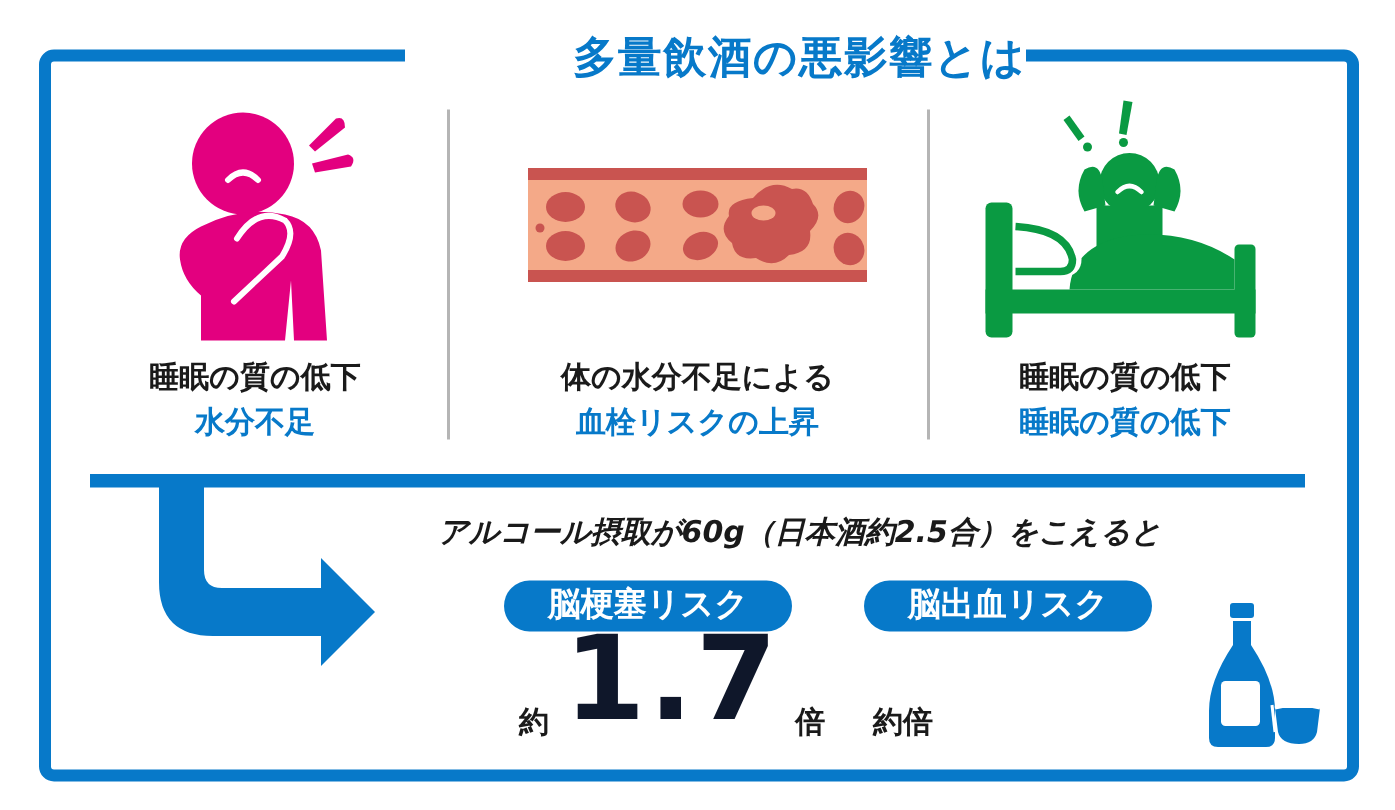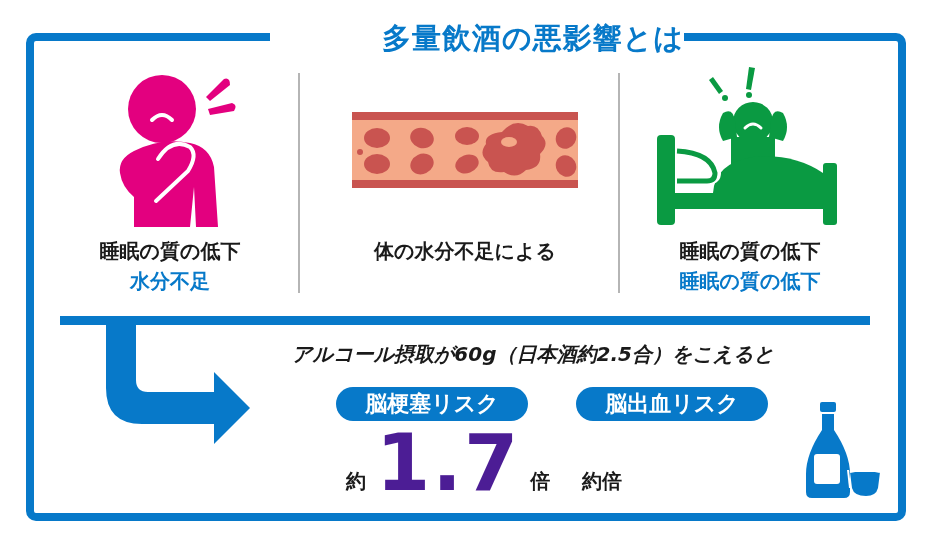--- a/index.html
+++ b/index.html
@@ -15,21 +15,21 @@
   .cap { position:absolute; text-align:center; font-weight:bold; font-size:20px; line-height:30px; }
   .cap .l1 { color:#1a1a1a; display:block; }
   .cap .l2 { color:#0779c9; display:block; }
   .hdiv { position:absolute; left:60px; top:316px; width:810px; height:9px; background:#0779c9; }
   .cond { position:absolute; left:292px; top:340px; width:540px; font-weight:bold; font-size:20px;
           color:#1a1a1a; line-height:28px; white-space:nowrap;font-style:italic; }
   .pill { position:absolute; top:387px; height:34px; border-radius:17px; background:#0779c9; color:#fff;
           text-align:center; font-weight:bold; font-size:22px; line-height:34px; }
   .mult { position:absolute; top:422px; height:80px; display:flex; align-items:flex-end; }
   .mult .pre, .mult .suf { font-weight:bold; font-size:20px; color:#1a1a1a; line-height:26px; margin-bottom:8px; }
-  .mult .num { font-weight:bold; font-size:78px; color:#4c1d95; line-height:78px; margin:0 10px; letter-spacing:2px; }
+  .mult .num { font-weight:bold; font-size:78px; color:#0f172a; line-height:78px; margin:10px 10px; letter-spacing:2px; }
 </style>
 </head>
 <body>
 
 <div class="frame"></div>
 <div class="title-mask"></div>
 <div class="title">多量飲酒の悪影響とは</div>
 
 <div class="abs" style="left:100px;top:65px;width:140px;height:165px;">
   <svg width="140" height="165" viewBox="0 0 140 165">
@@ -61,20 +61,21 @@
     <ellipse cx="115" cy="52" rx="12" ry="9" fill="#c95450" transform="rotate(-20 115 52)"></ellipse>
     <circle cx="8" cy="40" r="3" fill="#c95450"></circle>
     <path d="M150 20 q12 -14 26 -6 q10 -2 14 10 q8 8 -2 18 q2 14 -14 16 q-10 10 -22 2 q-14 2 -16 -10 q-10 -8 -2 -18 q-2 -10 16 -12 z" fill="#c95450"></path>
     <ellipse cx="157" cy="30" rx="8" ry="5" fill="#f4a988"></ellipse>
     <ellipse cx="214" cy="26" rx="10" ry="11" fill="#c95450" transform="rotate(30 214 26)"></ellipse>
     <ellipse cx="214" cy="54" rx="10" ry="11" fill="#c95450" transform="rotate(-30 214 54)"></ellipse>
   </svg>
 </div>
 <div class="cap" style="left:320px;top:236px;width:290px;">
   <span class="l1">体の水分不足による</span>
+  <span class="l2">血栓リスクの上昇</span>
 </div>
 
 <div class="vdiv" style="left:618px;"></div>
 
 <div class="abs" style="left:655px;top:65px;width:190px;height:165px;">
   <svg width="190" height="165" viewBox="0 0 190 165">
     <g fill="#0a9a42">
       <path d="M58 12 l10 14 l-4 3 l-10 -14 z"></path>
       <circle cx="70" cy="33" r="3"></circle>
       <path d="M94 2 l6 1 l-4 22 l-5 -1 z"></path>

